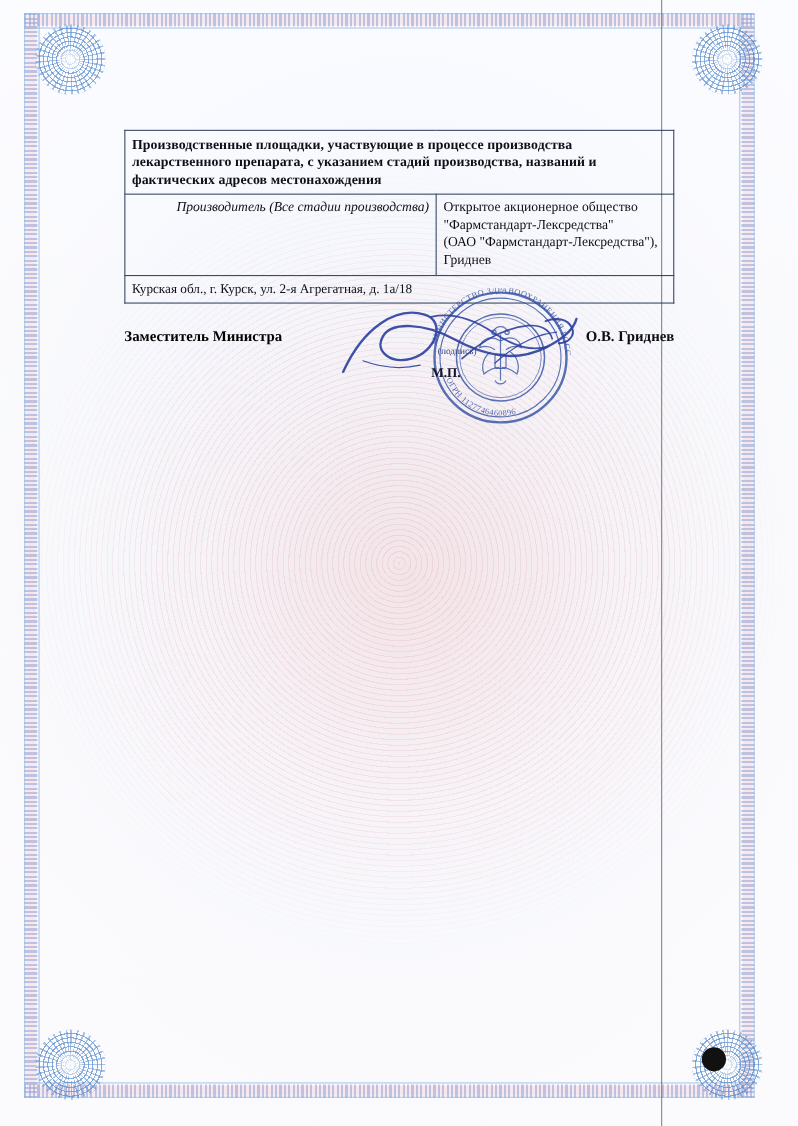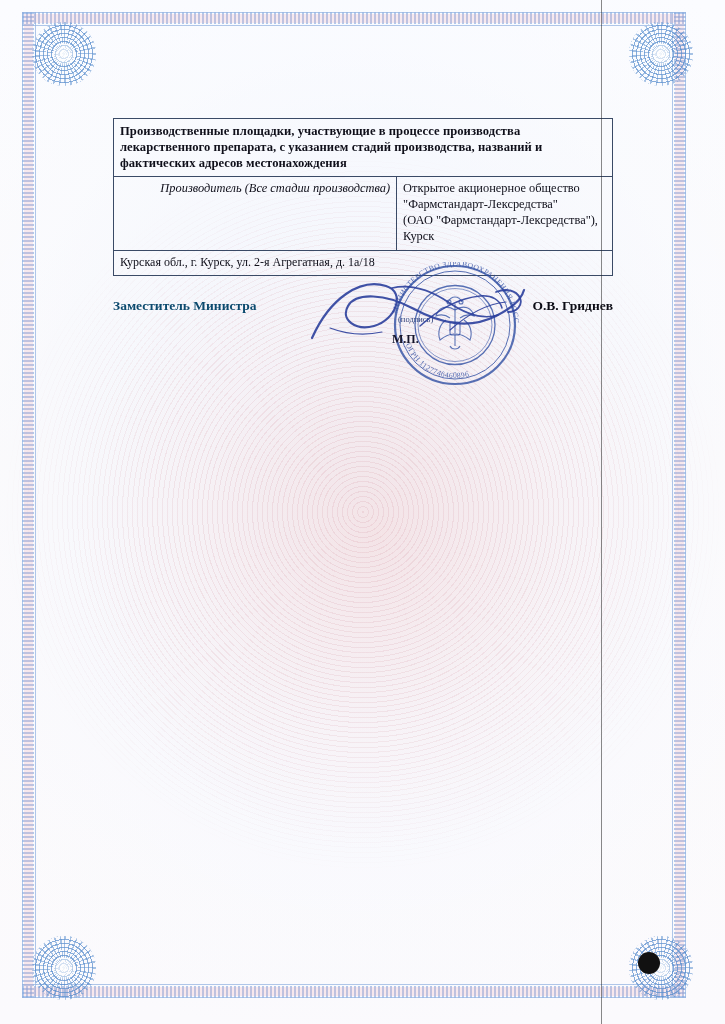--- a/index.html
+++ b/index.html
@@ -191,21 +191,21 @@
     top: 298px;
     width: 500px;
     height: 30px;
   }
   .sign-role {
     position: absolute;
     left: 0;
     top: 0;
     font-weight: bold;
     font-size: 13.5px;
-    color: #0c4a6e;
+    color: #000000;
   }
   .sign-name {
     position: absolute;
     right: 0;
     top: 0;
     font-weight: bold;
     font-size: 13.5px;
     color: #0b0b14;
     margin-left: 48px;
   }
@@ -284,21 +284,21 @@
       <tr class="row-title">
         <td colspan="2">Производственные площадки, участвующие в процессе производства лекарственного препарата, с указанием стадий производства, названий и фактических адресов местонахождения</td>
       </tr>
       <tr>
         <td class="cell-left italic">Производитель (Все стадии производства)</td>
         <td class="cell-right">
           <div class="mfg-lines">
             <div>Открытое акционерное общество</div>
             <div>"Фармстандарт-Лексредства"</div>
             <div>(ОАО "Фармстандарт-Лексредства"),</div>
-            <div>Курск</div>
+            <div>Гриднев</div>
           </div>
         </td>
       </tr>
       <tr>
         <td colspan="2" class="addr-cell">Курская обл., г. Курск, ул. 2-я Агрегатная, д. 1а/18</td>
       </tr>
     </tbody>
   </table>
 
   <div class="signature-block">

